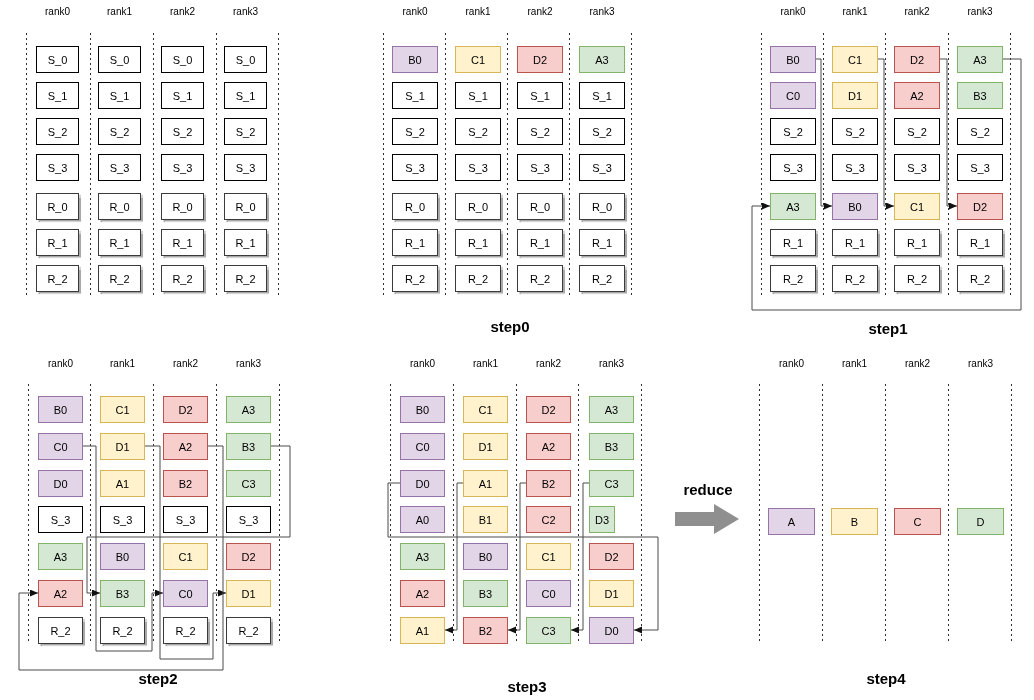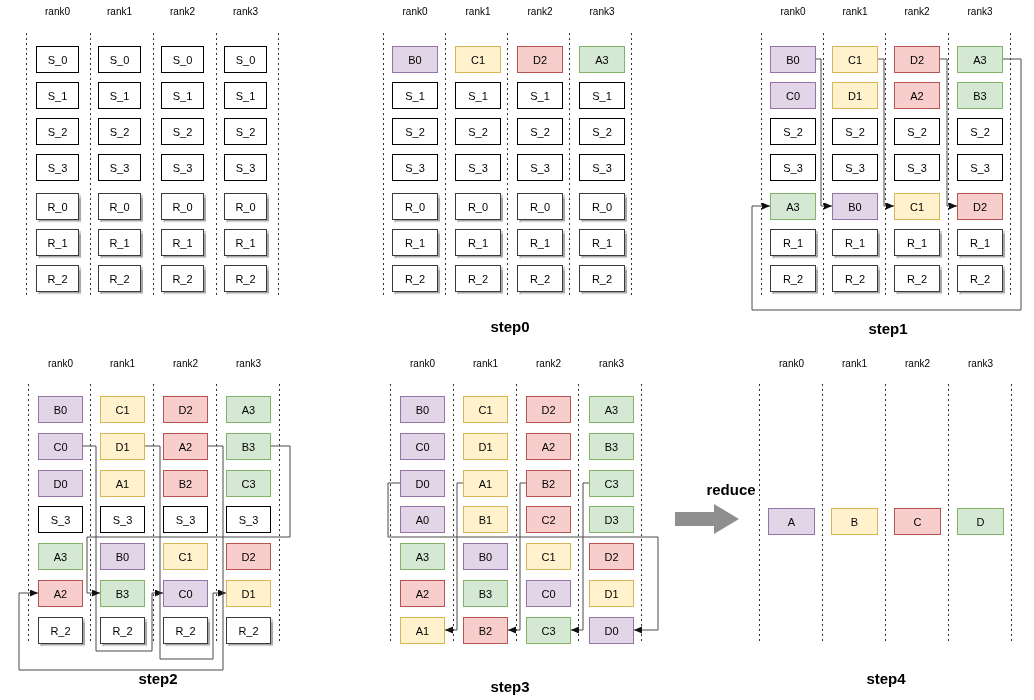--- a/index.html
+++ b/index.html
@@ -8,21 +8,21 @@
   .vdash{position:absolute;width:1px;
          background:repeating-linear-gradient(to bottom,#2e2e2e 0 2px,transparent 2px 5px);}
   .rank-header{position:absolute;transform:translateX(-50%);font-size:10px;color:#000;
                white-space:nowrap;line-height:15px;}
   .cell{position:absolute;height:27px;border:1px solid #000;box-sizing:border-box;
         display:flex;align-items:center;justify-content:center;
         font-size:11px;color:#000;background:#fff;z-index:2;}
   .cell.recv{border-color:#3a3a3a;box-shadow:1.5px 2px 1px #a8a8a8;}
   .step-label{position:absolute;transform:translateX(-50%);font-size:15px;font-weight:bold;
               color:#000;white-space:nowrap;}
-  .reduce-label{position:absolute;left:704px;top:481px;width:54px;text-align:center;
+  .reduce-label{position:absolute;left:681px;top:481px;width:54px;text-align:center;
                 font-size:15px;font-weight:bold;color:#000;}
   #arrow-layer{position:absolute;left:0;top:0;z-index:4;pointer-events:none;}
   #arrow-layer polyline{stroke:#4a4a4a;stroke-width:1;fill:none;}
 </style>
 </head>
 <body>
 
 <div id="canvas">
 
   <div id="panels">
@@ -203,25 +203,25 @@
       <div class="cell" style="left: 526px; top: 396px; width: 45px; background: rgb(248, 206, 204); border-color: rgb(184, 84, 80);">D2</div>
       <div class="cell" style="left: 526px; top: 433px; width: 45px; background: rgb(248, 206, 204); border-color: rgb(184, 84, 80);">A2</div>
       <div class="cell" style="left: 526px; top: 470px; width: 45px; background: rgb(248, 206, 204); border-color: rgb(184, 84, 80);">B2</div>
       <div class="cell" style="left: 526px; top: 506px; width: 45px; background: rgb(248, 206, 204); border-color: rgb(184, 84, 80);">C2</div>
       <div class="cell" style="left: 526px; top: 543px; width: 45px; background: rgb(255, 242, 204); border-color: rgb(214, 182, 86);">C1</div>
       <div class="cell" style="left: 526px; top: 580px; width: 45px; background: rgb(225, 213, 231); border-color: rgb(150, 115, 166);">C0</div>
       <div class="cell" style="left: 526px; top: 617px; width: 45px; background: rgb(213, 232, 212); border-color: rgb(130, 179, 102);">C3</div>
       <div class="cell" style="left: 589px; top: 396px; width: 45px; background: rgb(213, 232, 212); border-color: rgb(130, 179, 102);">A3</div>
       <div class="cell" style="left: 589px; top: 433px; width: 45px; background: rgb(213, 232, 212); border-color: rgb(130, 179, 102);">B3</div>
       <div class="cell" style="left: 589px; top: 470px; width: 45px; background: rgb(213, 232, 212); border-color: rgb(130, 179, 102);">C3</div>
-      <div class="cell" style="left: 589px; top: 506px; width: 45px; background: rgb(213, 232, 212); border-color: rgb(130, 179, 102);">D3</div>
+      <div class="cell" style="left: 589px; top: 506px; width: 26px; background: rgb(213, 232, 212); border-color: rgb(130, 179, 102);">D3</div>
       <div class="cell" style="left: 589px; top: 543px; width: 45px; background: rgb(248, 206, 204); border-color: rgb(184, 84, 80);">D2</div>
       <div class="cell" style="left: 589px; top: 580px; width: 45px; background: rgb(255, 242, 204); border-color: rgb(214, 182, 86);">D1</div>
       <div class="cell" style="left: 589px; top: 617px; width: 45px; background: rgb(225, 213, 231); border-color: rgb(150, 115, 166);">D0</div>
-      <div class="step-label" style="left: 510px; top: 678px;">step3</div>
+      <div class="step-label" style="left: 527px; top: 678px;">step3</div>
       <div class="vdash" style="left: 759px; top: 384px; height: 260px;"></div>
       <div class="vdash" style="left: 822px; top: 384px; height: 260px;"></div>
       <div class="vdash" style="left: 885px; top: 384px; height: 260px;"></div>
       <div class="vdash" style="left: 948px; top: 384px; height: 260px;"></div>
       <div class="vdash" style="left: 1011px; top: 384px; height: 260px;"></div>
       <div class="rank-header" style="left: 791.5px; top: 356px;">rank0</div>
       <div class="rank-header" style="left: 854.5px; top: 356px;">rank1</div>
       <div class="rank-header" style="left: 917.5px; top: 356px;">rank2</div>
       <div class="rank-header" style="left: 980.5px; top: 356px;">rank3</div>
       <div class="cell" style="left: 768px; top: 508px; width: 47px; background: rgb(225, 213, 231); border-color: rgb(150, 115, 166);">A</div>

